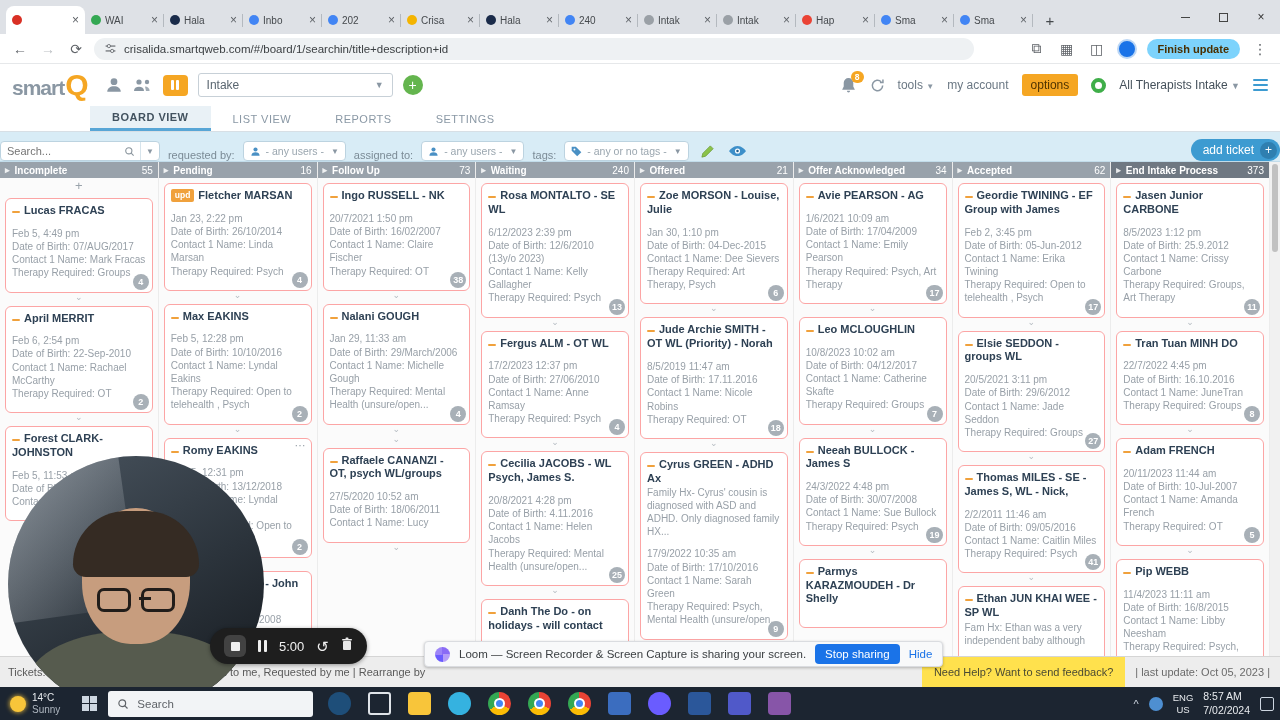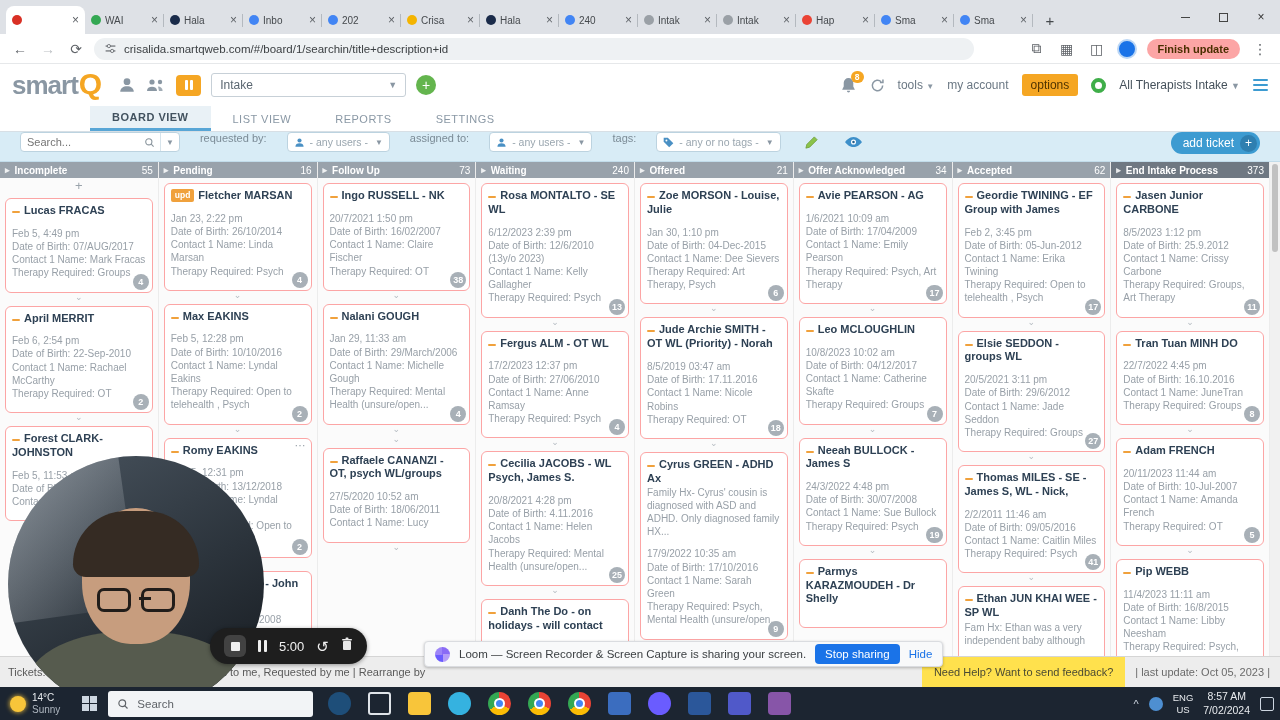--- a/index.html
+++ b/index.html
@@ -21,26 +21,26 @@
 .win-max i{display:block;width:9px;height:9px;border:1.5px solid #444}
 
 
 .navbar{height:30px;background:#fff;display:flex;align-items:center;gap:8px;padding:0 10px;border-bottom:1px solid #e6e8ea}
 .nav-ic{color:#5f6368;font-size:14px;width:20px;text-align:center}
 .nav-ic.dis{color:#bcc0c4}
 .omnibox{flex:1;max-width:880px;height:22px;background:#eef1f3;border-radius:11px;display:flex;align-items:center;gap:7px;padding:0 10px;font-size:11.5px;color:#3c4043}
 .omni-url{white-space:nowrap;overflow:hidden}
 .nav-right{display:flex;align-items:center;gap:10px;margin-left:auto}
 .avatar{width:20px;height:20px;border-radius:50%;background:#1a73e8;border:2px solid #bcd7f5}
-.finish-update{background:#fca5a5;color:#4a2f00;font-size:11px;font-weight:bold;padding:4px 11px;border-radius:13px;white-space:nowrap}
+.finish-update{background:#7dd3fc;color:#4a2f00;font-size:11px;font-weight:bold;padding:4px 11px;border-radius:13px;white-space:nowrap}
 
 
 .appheader{height:42px;display:flex;align-items:center;gap:10px;padding:0 12px;background:#fff}
 .logo{display:flex;align-items:baseline;margin-right:6px}
-.logo-smart{font-size:26px;font-weight:bold;color:#8a97a3;letter-spacing:-1px}
+.logo-smart{font-size:21px;font-weight:bold;color:#8a97a3;letter-spacing:-1px}
 .logo-q{font-size:30px;font-weight:bold;color:#f5a623;margin-left:1px;line-height:1}
 .hd-ic{color:#8a97a3;display:flex;align-items:center}
 .orange-tile{width:25px;height:21px;border-radius:4px;background:#f5a623;display:flex;align-items:center;justify-content:center;gap:2px}
 .orange-tile i{width:3px;height:10px;background:#fff;border-radius:1px}
 .board-select{width:195px;height:24px;border:1px solid #c7d0d7;border-radius:3px;display:flex;align-items:center;padding:0 8px;font-size:12px;color:#5a6670;background:#fff}
 .board-select .caret{margin-left:auto;color:#8a97a3;font-size:9px}
 .green-plus{width:20px;height:20px;border-radius:50%;background:#64b54e;color:#fff;font-size:14px;display:flex;align-items:center;justify-content:center}
 .hd-right{margin-left:auto;display:flex;align-items:center;gap:13px}
 .bell-wrap{position:relative}
 .bell-badge{position:absolute;top:-6px;right:-7px;background:#f5a623;color:#fff;font-size:8.5px;font-weight:bold;border-radius:8px;padding:1px 4px}
@@ -51,21 +51,21 @@
 .hd-filter .caret{font-size:9px;color:#8a97a3}
 .burger{display:flex;flex-direction:column;gap:2.5px}
 .burger i{width:15px;height:2.5px;background:#3d9bd1;border-radius:1px}
 
 
 .viewtabs{height:26px;display:flex;align-items:stretch;background:#fff;border-bottom:1px solid #d7dfe5;padding-left:90px}
 .vtab{display:flex;align-items:center;padding:0 22px;font-size:11px;letter-spacing:.5px;color:#8a98a5}
 .vtab.active{color:#42525f;font-weight:bold;background:#e9f1f6;border-bottom:3px solid #58a6d6}
 
 
-.filterbar{height:30px;background:#d8ecf6;display:flex;align-items:flex-start;gap:20px;padding:0 20px;border-bottom:1px solid #c2dcea}
+.filterbar{height:30px;background:#d8ecf6;display:flex;align-items:flex-end;gap:8px;padding:0 0;border-bottom:1px solid #c2dcea}
 .searchbox{display:flex;align-items:center;background:#fff;border:1px solid #bcd3e0;border-radius:4px;height:20px;overflow:hidden}
 .searchbox input{border:0;outline:0;width:118px;padding:0 6px;font-size:11px;color:#555;font-family:"Liberation Sans",sans-serif}
 .searchbox .seg{display:flex;align-items:center;justify-content:center;padding:0 5px;height:100%}
 .searchbox .seg.caret{border-left:1px solid #d7e4ec;color:#8a97a3;font-size:8px}
 .flabel{font-size:11px;color:#7b8b96}
 .fdrop{display:flex;align-items:center;gap:5px;background:#fff;border:1px solid #bcd3e0;border-radius:4px;height:20px;padding:0 6px;font-size:10.5px;color:#9aa6af}
 .fdrop .caret{color:#8a97a3;font-size:8px;margin-left:2px}
 .fbtn{display:flex;align-items:center;justify-content:center;width:22px;height:20px}
 .addticket{margin-left:auto;display:flex;align-items:center;gap:6px;background:#3d9bd1;border-radius:12px;height:22px;padding:2px 3px 2px 12px;color:#fff;font-size:12px}
 .addticket .plus{width:17px;height:17px;border-radius:50%;background:#2f7fb0;display:flex;align-items:center;justify-content:center;font-size:12px}
@@ -139,21 +139,21 @@
 .tb-app{width:40px;height:100%;display:flex;align-items:center;justify-content:center}
 .tb-ico{width:23px;height:23px;display:block;border-radius:4px}
 .tb-ico.circle{border-radius:50%}
 .tb-ico.taskview{background:transparent;border:2px solid #dfe3e8;border-radius:3px}
 .tb-ico.chrome{position:relative;border-radius:50%;background:conic-gradient(#ea4335 0 33%,#fbbc05 33% 66%,#34a853 66% 100%)}
 .tb-ico.chrome::after{content:"";position:absolute;inset:26%;border-radius:50%;background:#4285f4;border:2px solid #fff}
 .tray{margin-left:auto;display:flex;align-items:center;gap:10px;padding-right:6px;height:100%}
 .tray-caret{font-size:11px;color:#cdd6e0}
 .tray-dot{width:14px;height:14px;border-radius:50%;background:#4e8fd1;display:block}
 .tray-lang{font-size:9.5px;text-align:center;line-height:1.2}
-.tray-clock{font-size:10.5px;text-align:center;line-height:1.25}
+.tray-clock{font-size:10.5px;text-align:left;line-height:1.25}
 .tray-notif{width:14px;height:14px;border:1.5px solid #cdd6e0;border-radius:2px;display:block}
 </style>
 </head>
 <body>
 
 <div class="screen">
 
   <div class="tabstrip">
     <div style="display:flex;align-items:flex-end">
   <div class="tab active">
@@ -701,21 +701,21 @@
     <div class="card-chevron">⌄</div>
   </div>
 
   <div class="card-wrap">
     <div class="card">
       <div class="card-title">
         <span class="card-tag" hidden=""></span><span class="t">Jude Archie SMITH - OT WL (Priority) - Norah</span>
       </div>
 
       <div class="card-lines">
-                  <div class="card-line">8/5/2019 03:47 am</div>
+                  <div class="card-line">8/5/2019 11:47 am</div>
                   <div class="card-line">Date of Birth: 17.11.2016</div>
                   <div class="card-line">Contact 1 Name: Nicole Robins</div>
                   <div class="card-line">Therapy Required: OT</div>
                 </div>
       <span class="card-badge">18</span>
 
     </div>
     <div class="card-chevron">⌄</div>
   </div>
 

